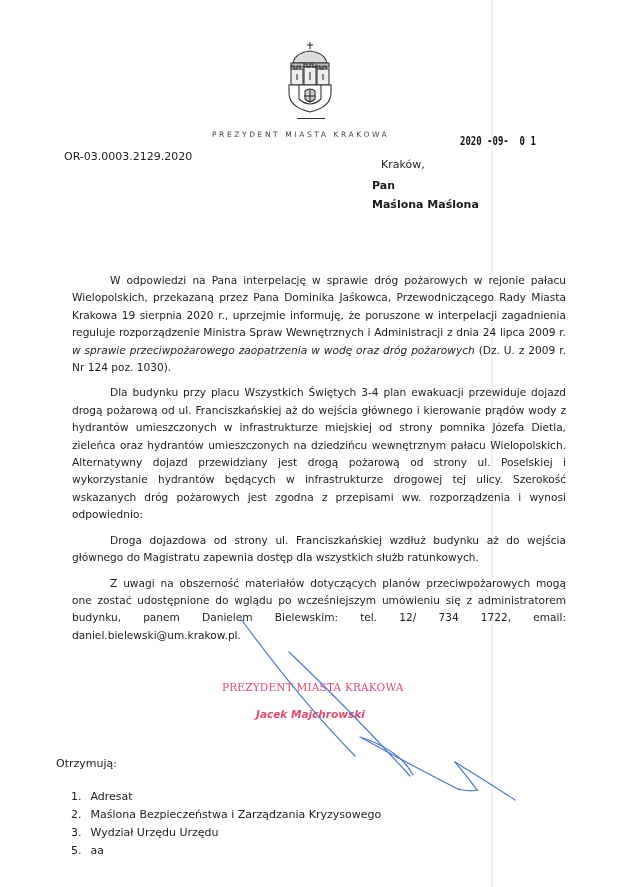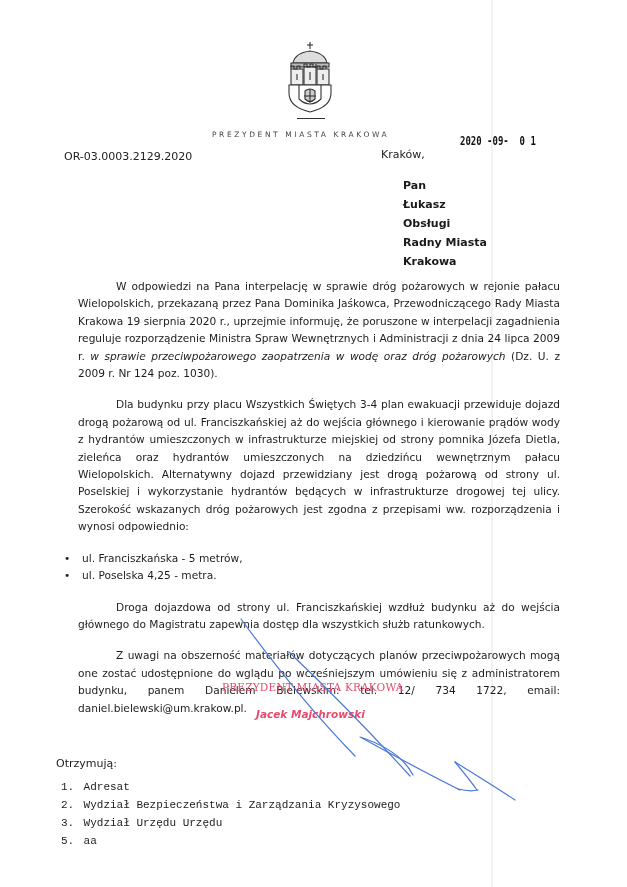--- a/index.html
+++ b/index.html
@@ -6,36 +6,36 @@
     body { width: 627px; height: 887px; position: relative; overflow: hidden;
            font-family: "DejaVu Sans", sans-serif; color: #1a1a1a; }
     .page { position: absolute; left: 0; top: 0; width: 496px; height: 887px; background: #fff; }
     .scan-edge { position: absolute; right: 3px; top: 0; width: 2px; height: 887px; background: #f1f1f1; }
     .crest { position: absolute; left: 285px; top: 41px; width: 50px; height: 72px; }
     .crest-rule { position: absolute; left: 297px; top: 118px; width: 28px; height: 1px; background: #333; }
     .letterhead { position: absolute; left: 212px; top: 130px; font-size: 7.5px; letter-spacing: 2.6px; color: #444; white-space: nowrap; }
     .ref { position: absolute; left: 64px; top: 150px; font-size: 11px; color: #222; text-align: center; }
     .stamp-date { position: absolute; left: 460px; top: 133px; font-family: "DejaVu Sans Mono", monospace;
                   font-size: 12.5px; color: #111; transform: scaleX(0.72); transform-origin: left; white-space: pre; font-weight: bold; }
-    .city { position: absolute; left: 381px; top: 148px; font-size: 11px; color: #222; }
-    .addressee { position: absolute; left: 403px; top: 176px; font-size: 11px; line-height: 19px; font-weight: bold; color: #1a1a1a; }
+    .city { position: absolute; left: 381px; top: 158px; font-size: 11px; color: #222; }
+    .addressee { position: absolute; left: 372px; top: 176px; font-size: 11px; line-height: 19px; font-weight: bold; color: #1a1a1a; }
     .body { position: absolute; left: 64px; top: 264px; width: 510px; font-size: 10.6px; line-height: 17.4px; text-align: justify; color: #1c1c1c; }
-    .body p { margin: 14px; }
+    .body p { margin: 8px; }
     .indent { text-indent: 38px; }
     .italic { font-style: italic; }
     .bullets { margin: 0; padding: 0; list-style: none; }
     .bullets li { position: relative; padding-left: 18px; }
     .bullets li::before { content: "\2022"; position: absolute; left: 0; top: 0; }
     .sig-stamp { position: absolute; left: 222px; top: 681px; font-family: "DejaVu Serif", serif;
                  font-size: 10.5px; color: #e84a6c; letter-spacing: 0.2px; white-space: nowrap; }
     .sig-name { position: absolute; left: 256px; top: 708px; font-family: "DejaVu Sans", sans-serif;
                 font-size: 10.5px; font-style: italic; font-weight: bold; color: #e84a6c; white-space: nowrap; }
     .signature { position: absolute; left: 0; top: 0; width: 627px; height: 887px; pointer-events: none; }
     .recipients { position: absolute; left: 56px; top: 755px; font-size: 11px; line-height: 18px; color: #1c1c1c; }
-    .recipients ol { margin: 5px; padding: 0; list-style: none; font-family: Liberation Mono, monospace; }
+    .recipients ol { margin: 15px; padding: 0; list-style: none; }
     .recipients li .num { display: inline-block; width: 16px; }
   </style>
 </head>
 <body>
 
 <div class="page">
   <div class="scan-edge"></div>
 
   <svg class="crest" viewBox="0 0 50 72">
     <g fill="none" stroke="#333" stroke-width="1.1">
@@ -61,31 +61,26 @@
   </svg>
   <div class="crest-rule"></div>
   <div class="letterhead">PREZYDENT MIASTA KRAKOWA</div>
 
   <div class="stamp-date">2020 -09-  0 1</div>
   <div class="ref">OR-03.0003.2129.2020</div>
   <div class="city">Kraków,</div>
 
   <div class="addressee">
     <div>Pan</div>
-    <div>Łukasz Obsługi</div>
-    <div>Radny Miasta Krakowa</div>
+    <div>Maślona Maślona</div>
   </div>
 
   <div class="body">
     <p class="indent"><span>W odpowiedzi na Pana interpelację w sprawie dróg pożarowych w rejonie pałacu Wielopolskich, przekazaną przez Pana Dominika Jaśkowca, Przewodniczącego Rady Miasta Krakowa 19 sierpnia 2020 r., uprzejmie informuję, że poruszone w interpelacji zagadnienia reguluje rozporządzenie Ministra Spraw Wewnętrznych i Administracji z dnia 24 lipca 2009 r. </span><span class="italic">w sprawie przeciwpożarowego zaopatrzenia w wodę oraz dróg pożarowych</span><span> (Dz. U. z 2009 r. Nr 124 poz. 1030).</span></p>
     <p class="indent">Dla budynku przy placu Wszystkich Świętych 3-4 plan ewakuacji przewiduje dojazd drogą pożarową od ul. Franciszkańskiej aż do wejścia głównego i kierowanie prądów wody z hydrantów umieszczonych w infrastrukturze miejskiej od strony pomnika Józefa Dietla, zieleńca oraz hydrantów umieszczonych na dziedzińcu wewnętrznym pałacu Wielopolskich. Alternatywny dojazd przewidziany jest drogą pożarową od strony ul. Poselskiej i wykorzystanie hydrantów będących w infrastrukturze drogowej tej ulicy. Szerokość wskazanych dróg pożarowych jest zgodna z przepisami ww. rozporządzenia i wynosi odpowiednio:</p>
-    <ul class="bullets">
-      <li>ul. Franciszkańska - 5 metrów,</li>
-      <li>ul. Poselska 4,25 - metra.</li>
-    </ul>
     <p class="indent">Droga dojazdowa od strony ul. Franciszkańskiej wzdłuż budynku aż do wejścia głównego do Magistratu zapewnia dostęp dla wszystkich służb ratunkowych.</p>
     <p class="indent">Z uwagi na obszerność materiałów dotyczących planów przeciwpożarowych mogą one zostać udostępnione do wglądu po wcześniejszym umówieniu się z administratorem budynku, panem Danielem Bielewskim: tel. 12/ 734 1722, email: daniel.bielewski@um.krakow.pl.</p>
   </div>
 
   <div class="sig-stamp">PREZYDENT MIASTA KRAKOWA</div>
   <div class="sig-name">Jacek Majchrowski</div>
 
   <svg class="signature" viewBox="0 0 627 887">
     <g fill="none" stroke="#4a78d6" stroke-width="1.2" stroke-linecap="round">
       <path d="M241 619 Q300 700 355 756"></path>
@@ -95,18 +90,18 @@
       <path d="M458 789 Q470 792 478 790"></path>
       <path d="M455 762 Q470 780 477 790"></path>
       <path d="M455 762 Q500 790 515 800"></path>
     </g>
   </svg>
 
   <div class="recipients">
     <div>Otrzymują:</div>
     <ol>
       <li><span class="num">1.</span> <span>Adresat</span></li>
-      <li><span class="num">2.</span> <span>Wydział Bezpieczeństwa i Zarządzania Kryzysowego</span></li>
+      <li><span class="num">2.</span> <span>Maślona Bezpieczeństwa i Zarządzania Kryzysowego</span></li>
       <li><span class="num">3.</span> <span>Wydział Urzędu Urzędu</span></li>
       <li><span class="num">5.</span> <span>aa</span></li>
     </ol>
   </div>
 </div>
 
 </body></html>

